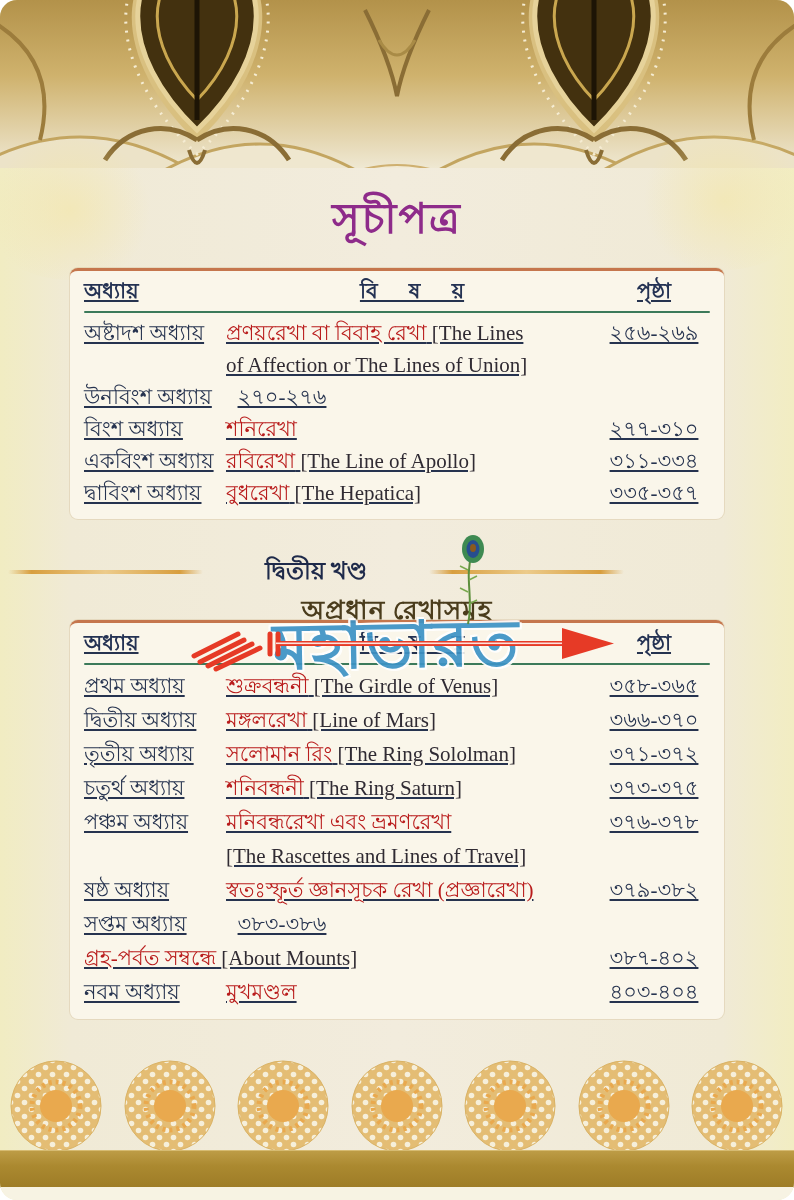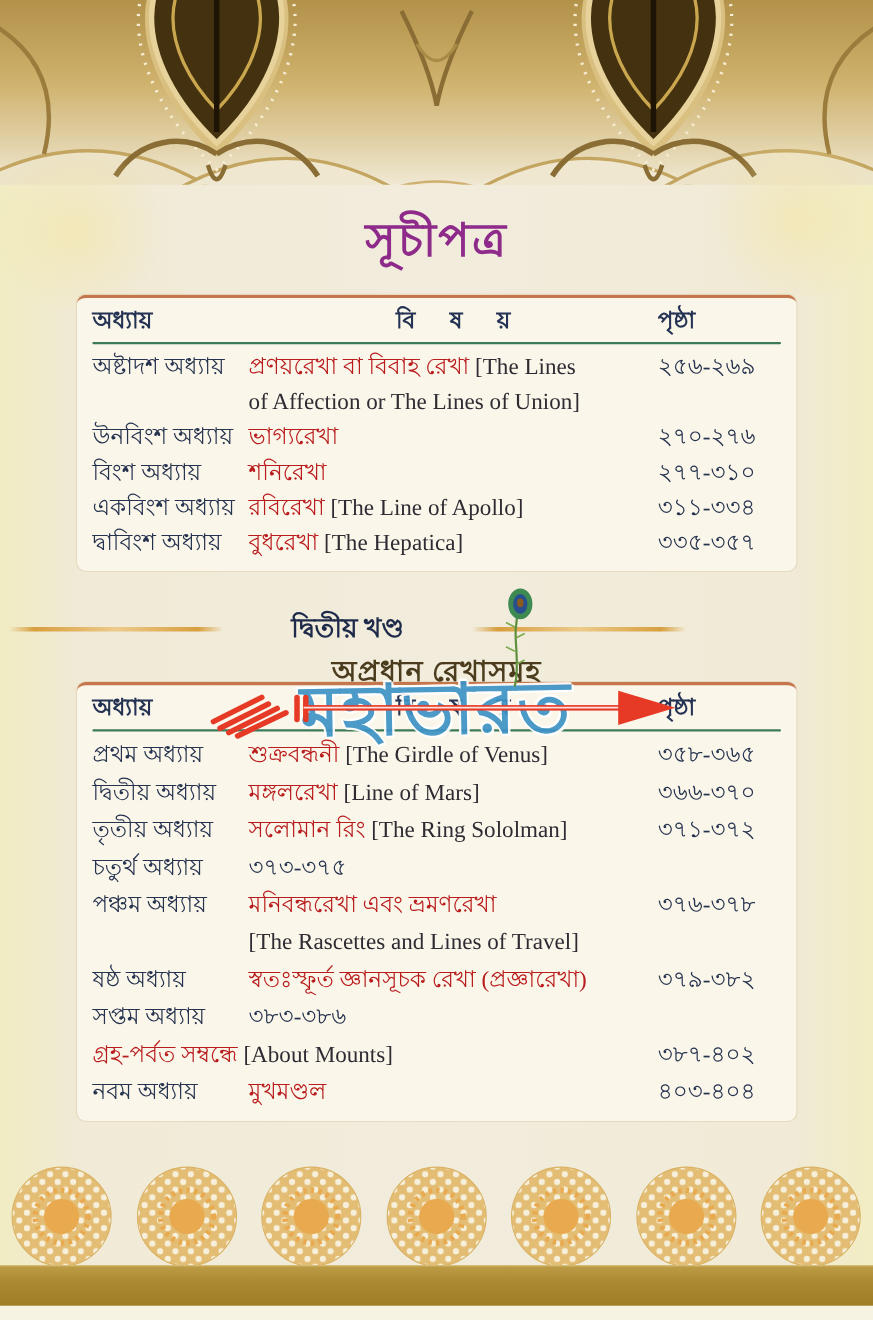--- a/index.html
+++ b/index.html
@@ -1,44 +1,45 @@
 <!DOCTYPE html>
 <html><head>
 <meta charset="utf-8">
 <style>
   html,body{margin:0;padding:0;background:#ffffff;}
   .page{
     position:relative;width:794px;height:1200px;overflow:hidden;
     background:linear-gradient(90deg,#f1ecc2 0%,#f0ead6 9%,#f2ecdd 50%,#f0ead6 91%,#f2edc2 100%);
     font-family:"Liberation Serif","DejaVu Serif",serif;
+    border-radius:17px;
   }
   
   .top-decor{position:absolute;top:0;left:0;width:794px;height:168px;}
   .corner-bloom{position:absolute;width:180px;height:140px;border-radius:50%;
     background:radial-gradient(circle,rgba(244,230,160,.55) 0%,rgba(244,230,160,0) 70%);}
   .bloom-l{left:-20px;top:140px}
   .bloom-r{right:-20px;top:130px}
   
   .page-title{position:absolute;top:186px;left:0;width:794px;text-align:center;
     font-size:42px;font-weight:bold;color:#8e2b8a;letter-spacing:2px;}
   
   .panel{
     position:absolute;left:70px;width:654px;background:#faf6ea;border-radius:8px;
     border-top:3px solid #c5764d;box-shadow:0 0 0 1px rgba(190,160,110,.22);
-    box-sizing:border-box;padding:0 14px 10px 14px;color:#26334f;font-size:21px;
+    box-sizing:border-box;padding:0 14px 10px 14px;color:#26334f;font-size:21px;text-decoration:underline;
   }
   .panel1{top:268px;}
   .panel2{top:620px;}
   .thead{display:flex;align-items:flex-end;font-weight:bold;line-height:40px;color:#243253;}
   .green-rule{height:2px;background:#3c7a5a;margin:0 0 4px 0;border-radius:1px;}
   .row{display:flex;line-height:32px;}
   .panel2 .row{line-height:34px;}
   .col-ch{width:142px;flex-shrink:0;}
   .col-sub{flex:1;min-width:0;}
-  .col-pg{width:112px;flex-shrink:0;text-align:left;}
+  .col-pg{width:112px;flex-shrink:0;text-align:center;}
   .head-subject{text-align:center;word-spacing:26px;}
   .bn{color:#b91c1c;}
   .en{color:#302b33;text-align:center;}
   
   .section-head{position:absolute;top:552px;left:0;width:632px;display:flex;align-items:center;gap:48px;}
   .hline{flex:1;height:4px;margin:0 8px;border-radius:2px;
     background:linear-gradient(90deg,rgba(216,158,62,0) 0%,#d89e3e 12%,#eccb8b 50%,#d89e3e 88%,rgba(216,158,62,0) 100%);}
   .volume-label{font-size:24px;font-weight:bold;color:#1e2a4a;white-space:nowrap;padding:0 6px;}
   .section-subtitle{position:absolute;top:590px;left:0;width:794px;text-align:center;
     font-size:26px;font-weight:bold;color:#4a3c1c;letter-spacing:1px;}
@@ -124,21 +125,20 @@
       <span class="col-sub"><span class="bn">প্রণয়রেখা বা বিবাহ রেখা</span> <span class="en">[The Lines</span></span>
       <span class="col-pg">২৫৬-২৬৯</span>
     </div>
     <div class="row">
       <span class="col-ch"></span>
       <span class="col-sub"><span class="bn"></span> <span class="en">of Affection or The Lines of Union]</span></span>
       <span class="col-pg"></span>
     </div>
     <div class="row">
       <span class="col-ch">উনবিংশ অধ্যায়</span>
-      <span class="col-sub"><span class="bn">ভাগ্যরেখা</span> <span class="en"></span></span>
       <span class="col-pg">২৭০-২৭৬</span>
     </div>
     <div class="row">
       <span class="col-ch">বিংশ অধ্যায়</span>
       <span class="col-sub"><span class="bn">শনিরেখা</span> <span class="en"></span></span>
       <span class="col-pg">২৭৭-৩১০</span>
     </div>
     <div class="row">
       <span class="col-ch">একবিংশ অধ্যায়</span>
       <span class="col-sub"><span class="bn">রবিরেখা</span> <span class="en">[The Line of Apollo]</span></span>
@@ -201,20 +201,21 @@
       <span class="col-sub"><span class="bn">মঙ্গলরেখা</span> <span class="en">[Line of Mars]</span></span>
       <span class="col-pg">৩৬৬-৩৭০</span>
     </div>
     <div class="row">
       <span class="col-ch">তৃতীয় অধ্যায়</span>
       <span class="col-sub"><span class="bn">সলোমান রিং</span> <span class="en">[The Ring Sololman]</span></span>
       <span class="col-pg">৩৭১-৩৭২</span>
     </div>
     <div class="row">
       <span class="col-ch">চতুর্থ অধ্যায়</span>
+      <span class="col-sub"><span class="bn">শনিবন্ধনী</span> <span class="en">[The Ring Saturn]</span></span>
       <span class="col-pg">৩৭৩-৩৭৫</span>
     </div>
     <div class="row">
       <span class="col-ch">পঞ্চম অধ্যায়</span>
       <span class="col-sub"><span class="bn">মনিবন্ধরেখা এবং ভ্রমণরেখা</span> <span class="en"></span></span>
       <span class="col-pg">৩৭৬-৩৭৮</span>
     </div>
     <div class="row">
       <span class="col-ch"></span>
       <span class="col-sub"><span class="bn"></span> <span class="en">[The Rascettes and Lines of  Travel]</span></span>

